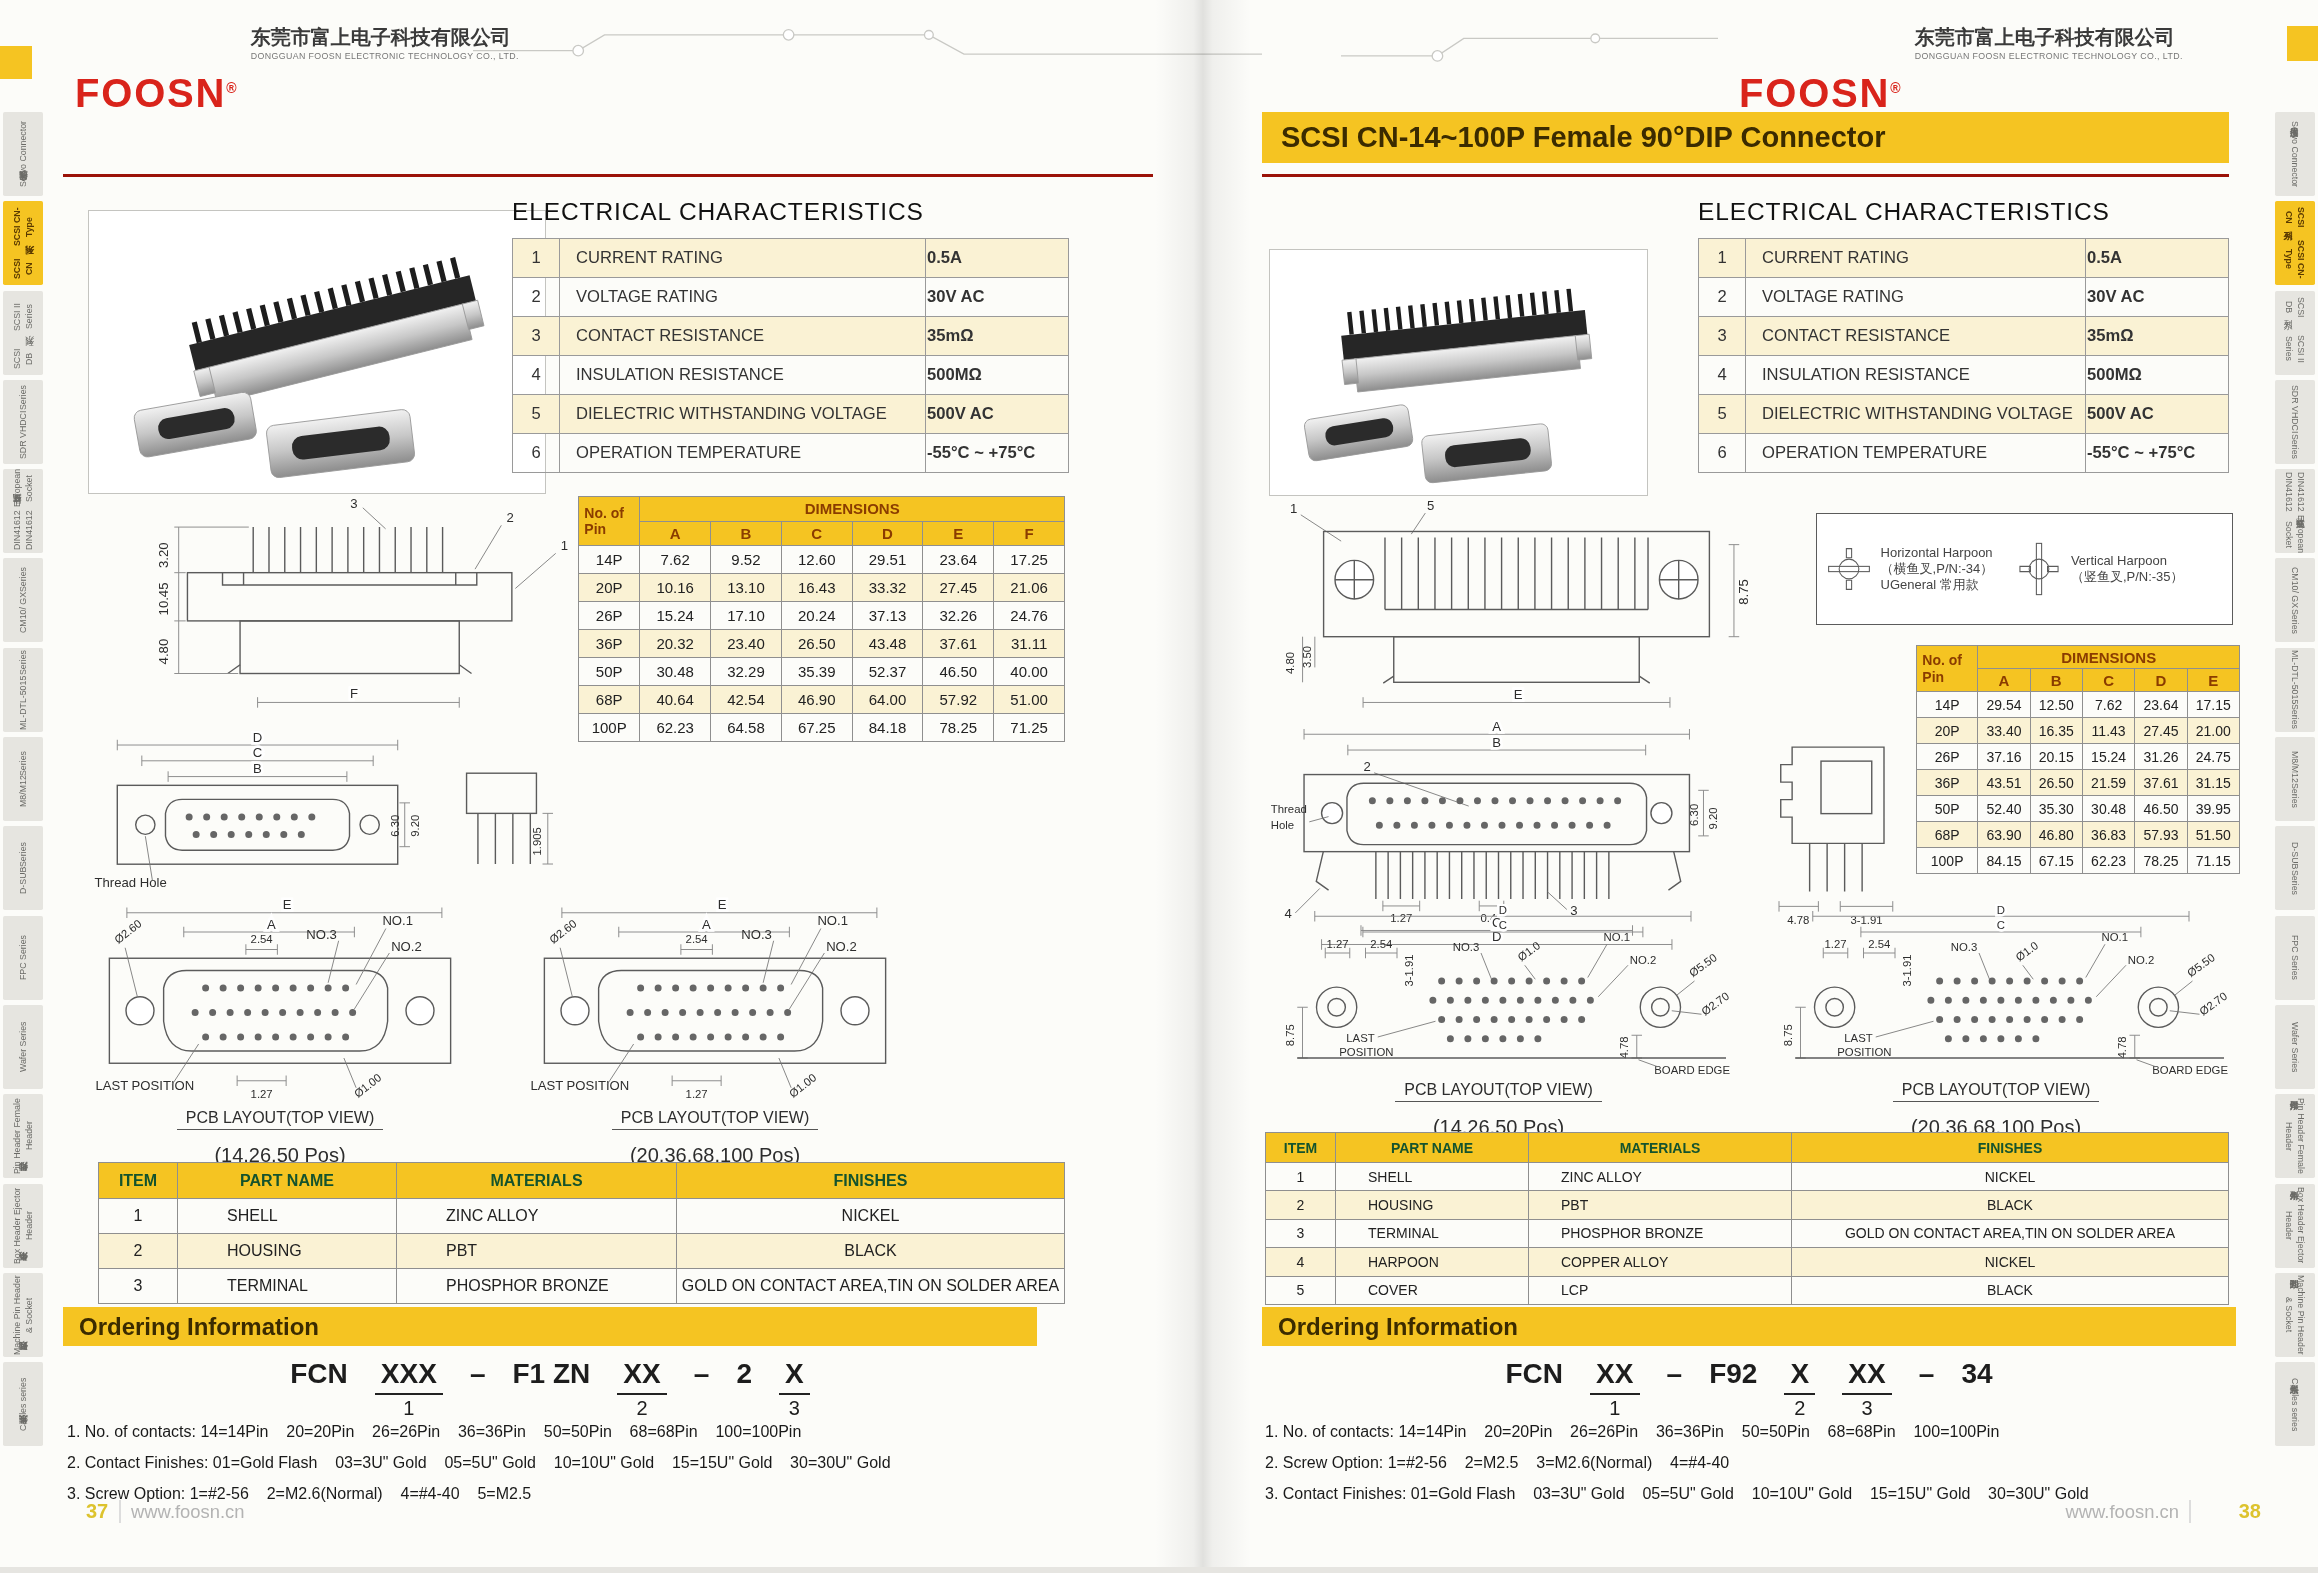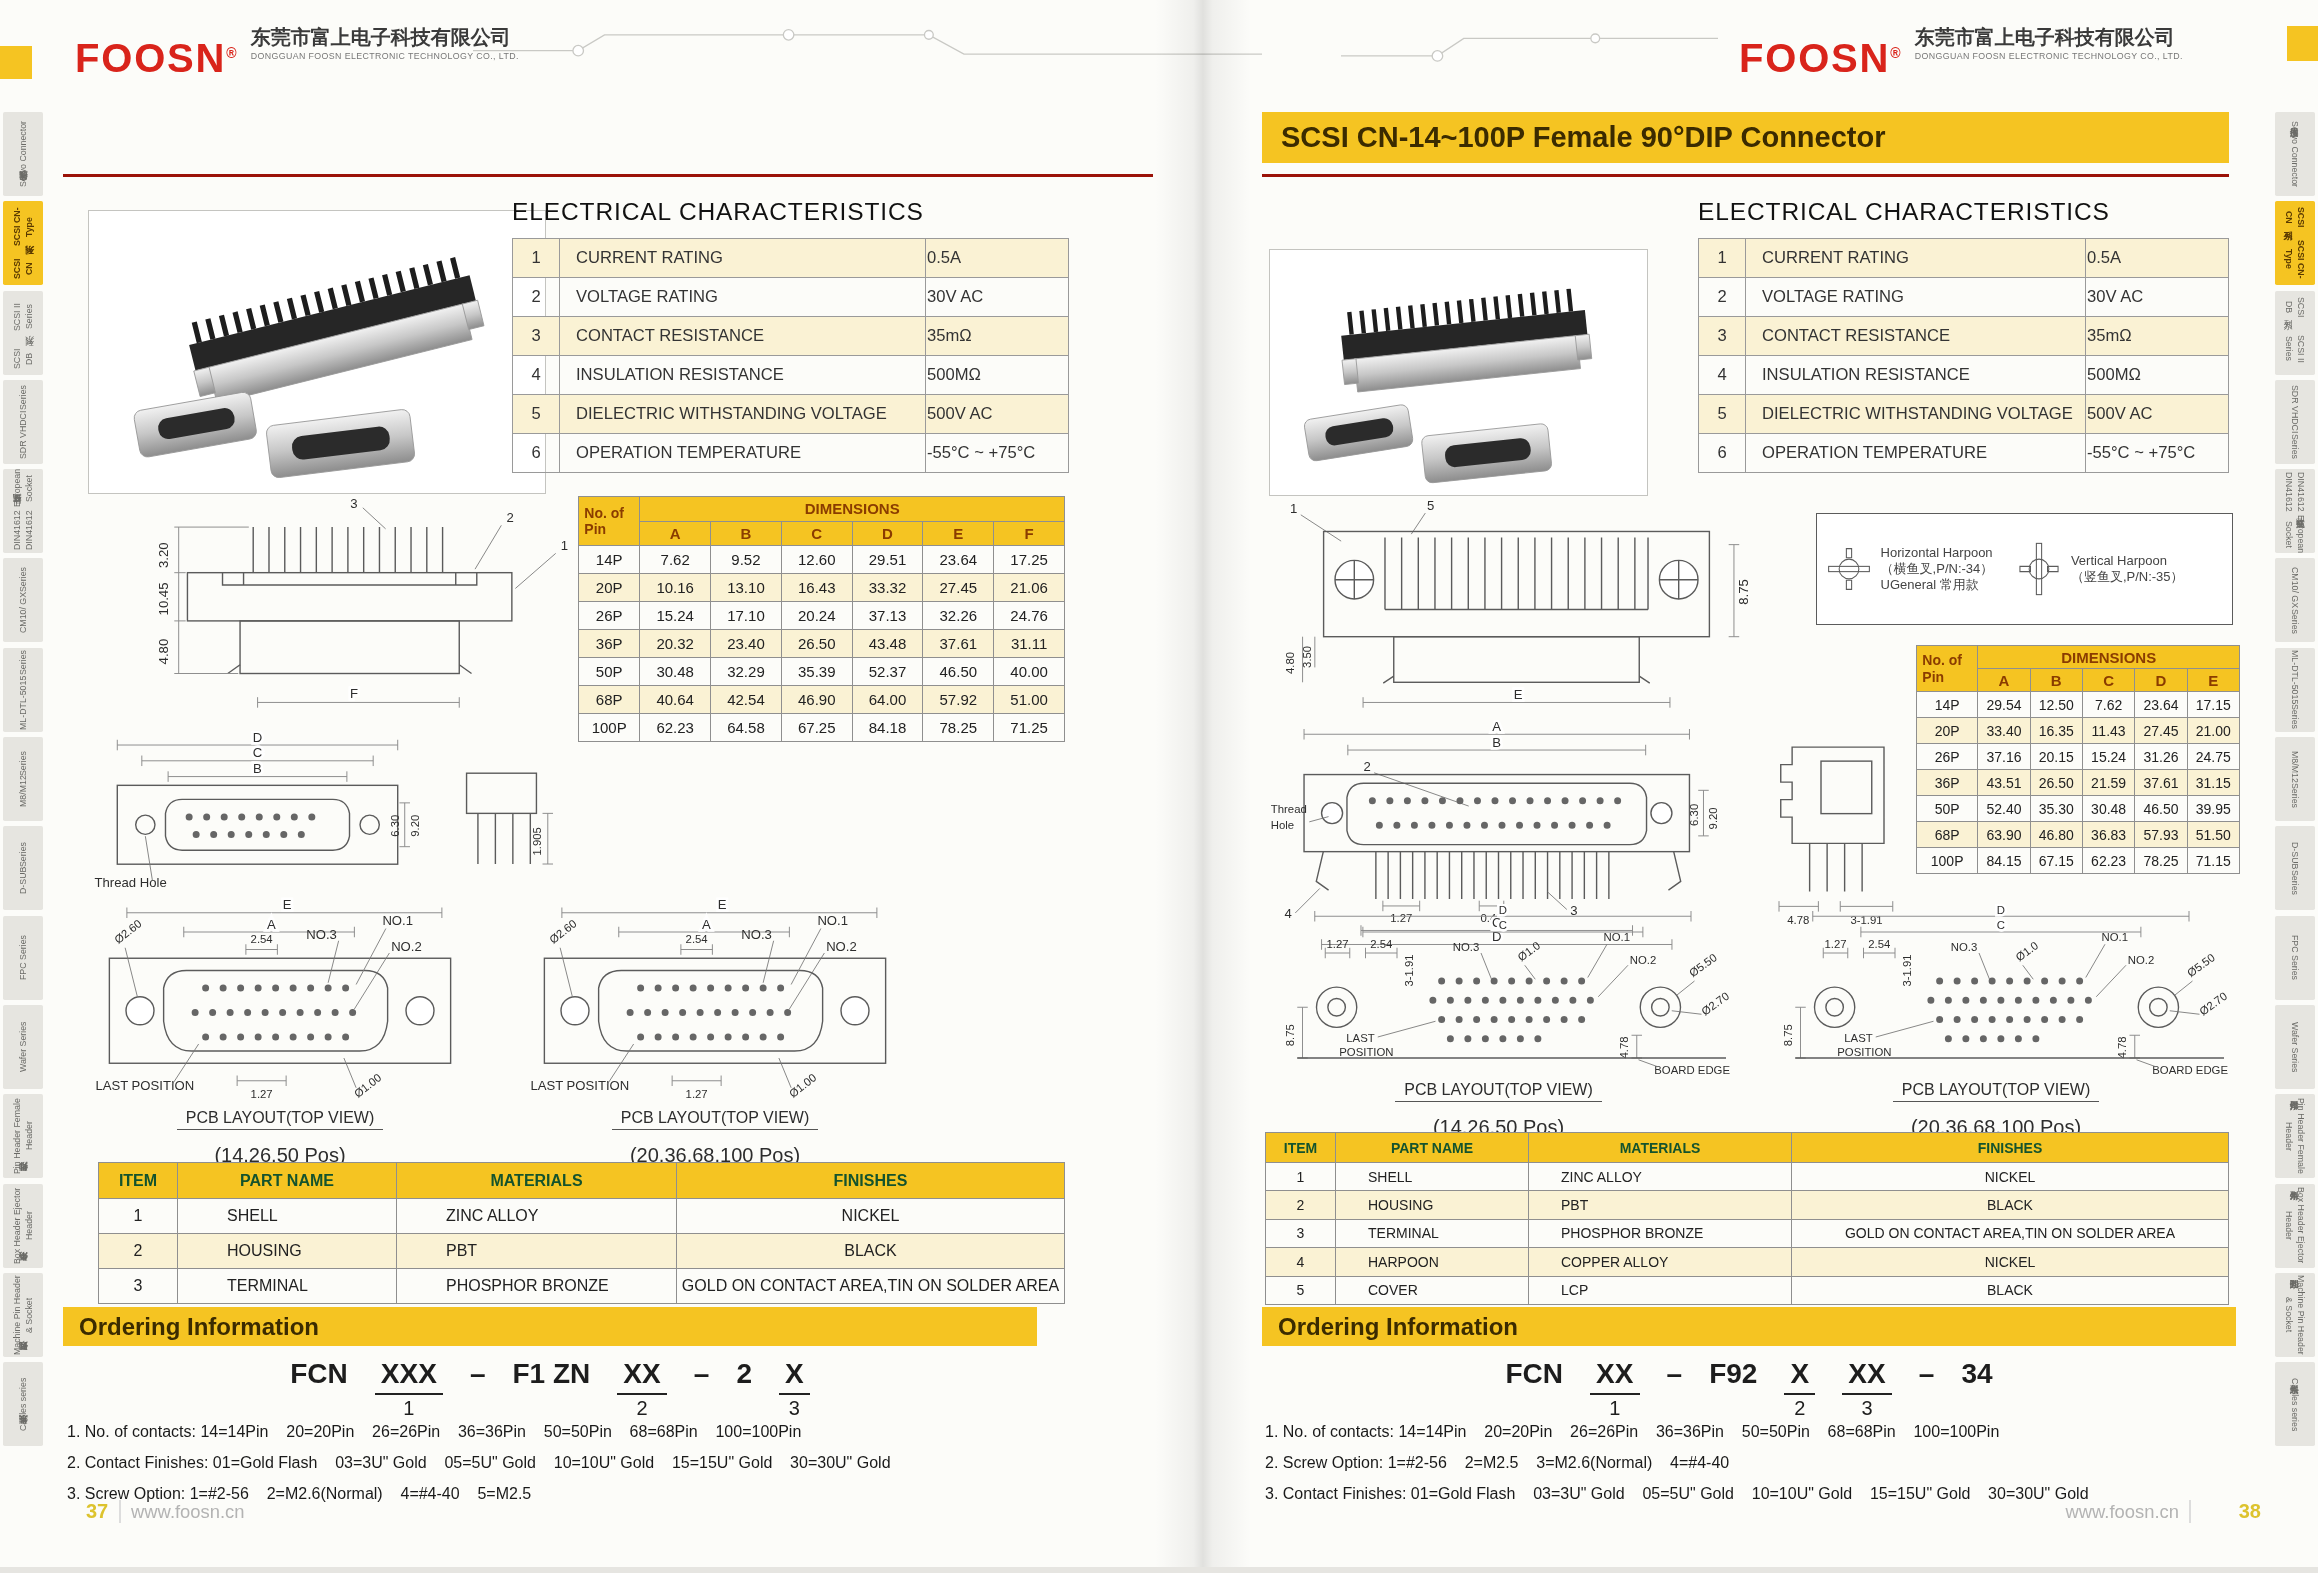--- a/index.html
+++ b/index.html
@@ -2,21 +2,21 @@
 <html style="font-size:14px"><head>
 <meta charset="utf-8">
 <style>
   html,body{margin:0;padding:0;background:#e9e8e4;}
   .spread{position:relative;width:2319px;height:1574px;background:#fcfcf9;overflow:hidden;
           font-family:"Liberation Sans",sans-serif;color:#222;}
   .abs{position:absolute;}
 
   
   .corner{background:#f5c422;}
-  .brand{font-size:40px;font-weight:bold;color:#d9241b;letter-spacing:1.8px;line-height:56px;font-family:"Liberation Sans",sans-serif;}
+  .brand{font-size:40px;font-weight:bold;color:#d9241b;letter-spacing:1.8px;line-height:47px;font-family:"Liberation Sans",sans-serif;margin-top:40px;}
   .brand sup{font-size:14px;color:#d9241b;}
   .logo{display:flex;gap:12.3px;align-items:flex-start;}
   .co-zh{font-size:20px;font-weight:bold;color:#3a3a3a;line-height:24.5px;}
   .co-en{font-size:8.8px;color:#777;letter-spacing:0.4px;margin-top:1.8px;}
 
   
   .sidebar{display:flex;flex-direction:column;gap:5.3px;width:46px;}
   .tab{height:84px;width:40px;margin-left:2.6px;background:#e6e5e0;color:#6a6a66;border-radius:1.8px;
        display:flex;align-items:center;justify-content:center;writing-mode:vertical-rl;
        font-size:8.8px;line-height:1.4;text-align:center;}
@@ -30,21 +30,21 @@
   .redline{background:#9b1208;}
   .band{background:#f5c422;color:#3b2b00;font-size:24px;font-weight:bold;line-height:39px;padding-left:16px;box-sizing:border-box;}
   .sec-head{font-size:24.5px;color:#111;letter-spacing:0.9px;font-weight:500;}
 
   
   table{border-collapse:collapse;table-layout:fixed;}
   .elec{width:100%;font-size:16.6px;color:#333;}
   .elec td{border:0.9px solid #9a9a9a;height:36px;}
   .elec td.no{text-align:center;width:44px;}
   .elec td.nm{padding-left:16px;}
-  .elec td.vl{width:140px;}
+  .elec td.vl{width:140px;font-weight:bold;}
   .elec tr:nth-child(odd){background:#faf2d4;}
 
   .dimt{width:100%;font-size:15px;}
   .dimt th,.dimt td{border:0.9px solid #8f8f8f;text-align:center;}
   .dimt th{background:#f5c422;color:#8a3c00;font-size:15px;}
   .dimt .pinhead{width:54px;text-align:left;padding-left:5.3px;line-height:1.15;font-size:14px;}
   .dimt thead tr{height:24.5px;}
   .dimt tbody tr{height:28px;}
   .dimt tbody tr:nth-child(even){background:#faf2d4;}
   .dimt.small{font-size:14px;}

